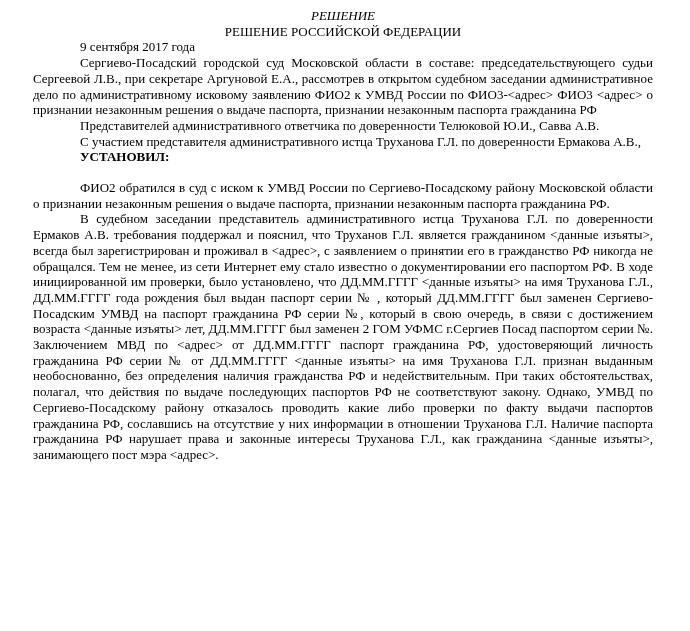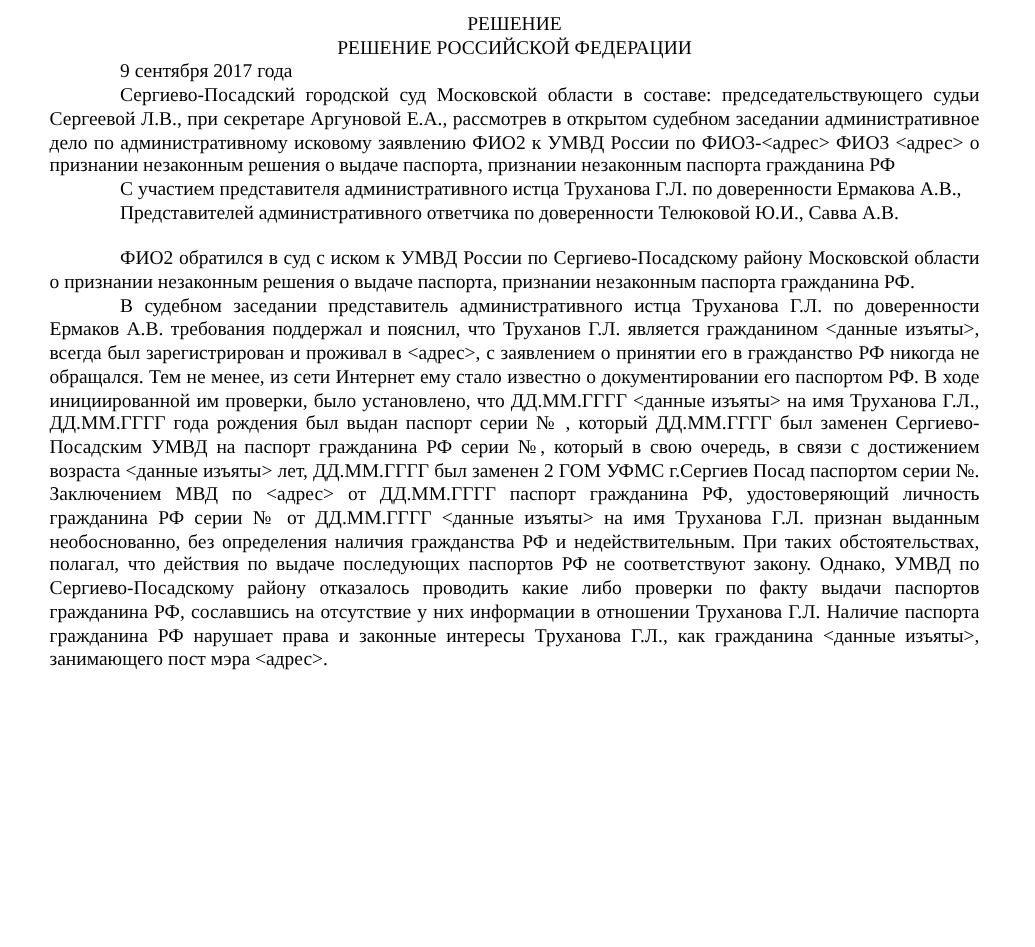--- a/index.html
+++ b/index.html
@@ -21,20 +21,21 @@
     overflow: hidden;
   }
   .page p {
     margin: 0;
   }
   .centered {
     text-align: center;
   }
   .doc-title {
     margin-top: 2px;
+    font-style: italic;
   }
   .doc-subtitle {
     margin-top: 13px;
   }
   .doc-date {
     margin-top: 14px;
     text-indent: 47px;
   }
   .para {
     text-align: justify;
@@ -57,21 +58,22 @@
 
 <div class="page">
   <p class="centered doc-title">РЕШЕНИЕ</p>
 
   <p class="centered doc-subtitle">РЕШЕНИЕ РОССИЙСКОЙ ФЕДЕРАЦИИ</p>
 
   <p class="doc-date">9 сентября 2017 года</p>
 
   <p class="para first">Сергиево-Посадский городской суд Московской области в составе: председательствующего судьи Сергеевой Л.В., при секретаре Аргуновой Е.А., рассмотрев в открытом судебном заседании административное дело по административному исковому заявлению ФИО2 к УМВД России по ФИО3-&lt;адрес&gt; ФИО3 &lt;адрес&gt; о признании незаконным решения о выдаче паспорта, признании незаконным паспорта гражданина РФ</p>
 
+  <p class="para">Представителей административного ответчика по доверенности Телюковой Ю.И., Савва А.В.</p>
+
   <p class="para">С участием представителя административного истца Труханова Г.Л. по доверенности Ермакова А.В.,</p>
 
-  <p class="para">Представителей административного ответчика по доверенности Телюковой Ю.И., Савва А.В.</p>
-
+  <p class="section-heading">УСТАНОВИЛ:</p>
 
   <p class="para after-heading">ФИО2 обратился в суд с иском к УМВД России по Сергиево-Посадскому району Московской области о признании незаконным решения о выдаче паспорта, признании незаконным паспорта гражданина РФ.</p>
 
   <p class="para">В судебном заседании представитель административного истца Труханова Г.Л. по доверенности Ермаков А.В. требования поддержал и пояснил, что Труханов Г.Л. является гражданином &lt;данные изъяты&gt;, всегда был зарегистрирован и проживал в &lt;адрес&gt;, с заявлением о принятии его в гражданство РФ никогда не обращался. Тем не менее, из сети Интернет ему стало известно о документировании его паспортом РФ. В ходе инициированной им проверки, было установлено, что ДД.ММ.ГГГГ &lt;данные изъяты&gt; на имя Труханова Г.Л., ДД.ММ.ГГГГ года рождения был выдан паспорт серии № , который ДД.ММ.ГГГГ был заменен Сергиево-Посадским УМВД на паспорт гражданина РФ серии №, который в свою очередь, в связи с достижением возраста &lt;данные изъяты&gt; лет, ДД.ММ.ГГГГ был заменен 2 ГОМ УФМС г.Сергиев Посад паспортом серии №. Заключением МВД по &lt;адрес&gt; от ДД.ММ.ГГГГ паспорт гражданина РФ, удостоверяющий личность гражданина РФ серии № от ДД.ММ.ГГГГ &lt;данные изъяты&gt; на имя Труханова Г.Л. признан выданным необоснованно, без определения наличия гражданства РФ и недействительным. При таких обстоятельствах, полагал, что действия по выдаче последующих паспортов РФ не соответствуют закону. Однако, УМВД по Сергиево-Посадскому району отказалось проводить какие либо проверки по факту выдачи паспортов гражданина РФ, сославшись на отсутствие у них информации в отношении Труханова Г.Л. Наличие паспорта гражданина РФ нарушает права и законные интересы Труханова Г.Л., как гражданина &lt;данные изъяты&gt;, занимающего пост мэра &lt;адрес&gt;.</p>
 </div>
 
 </body></html>

